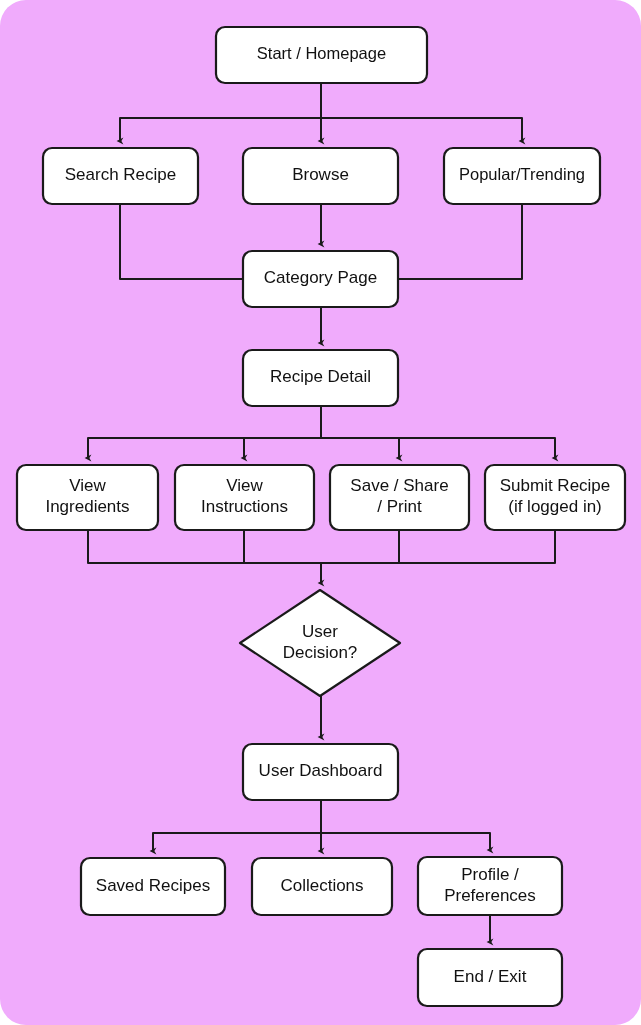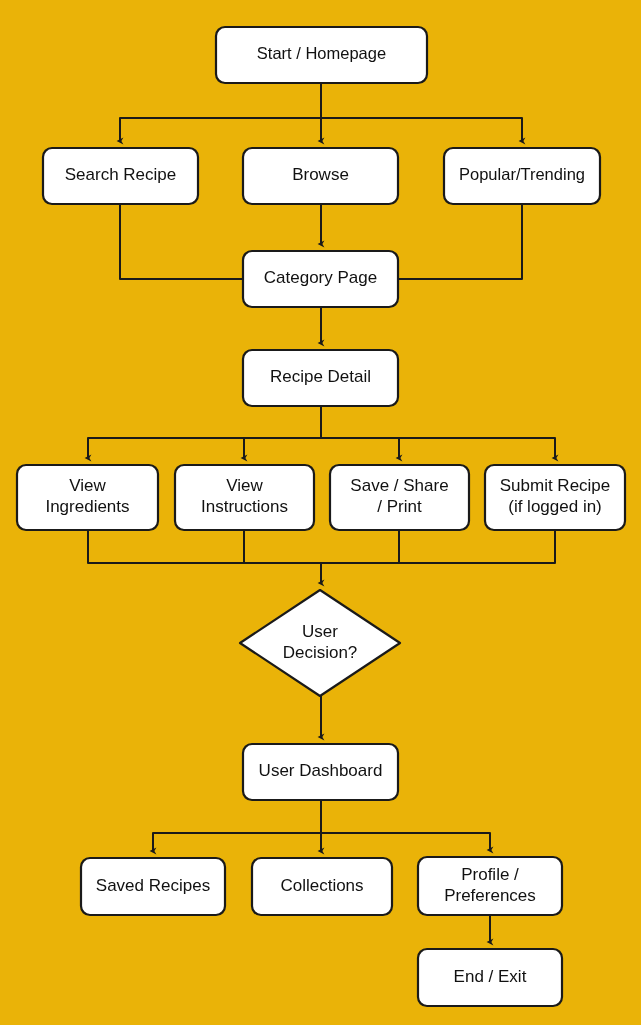--- a/index.html
+++ b/index.html
@@ -10,21 +10,22 @@
   body {
     width: 641px;
     height: 1025px;
     font-family: "Liberation Sans", sans-serif;
     overflow: hidden;
   }
   #flowchart-root {
     position: relative;
     width: 641px;
     height: 1025px;
-    background: #eab308;
+    background: #f0abfc;
+    border-radius: 26px;
   }
   svg#flow-svg {
     display: block;
     width: 641px;
     height: 1025px;
   }
   .node-box {
     fill: #ffffff;
     stroke: #1a1a1a;
     stroke-width: 2.2;

